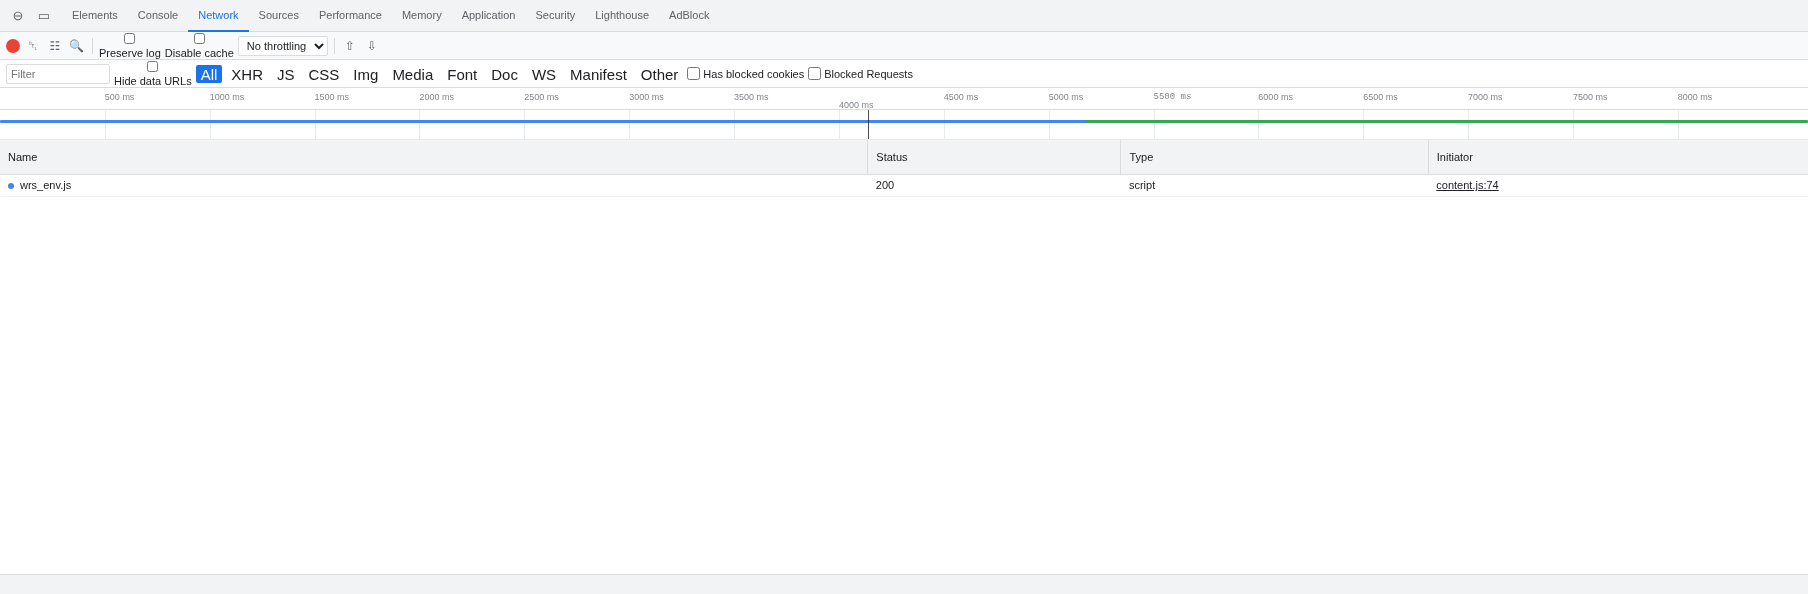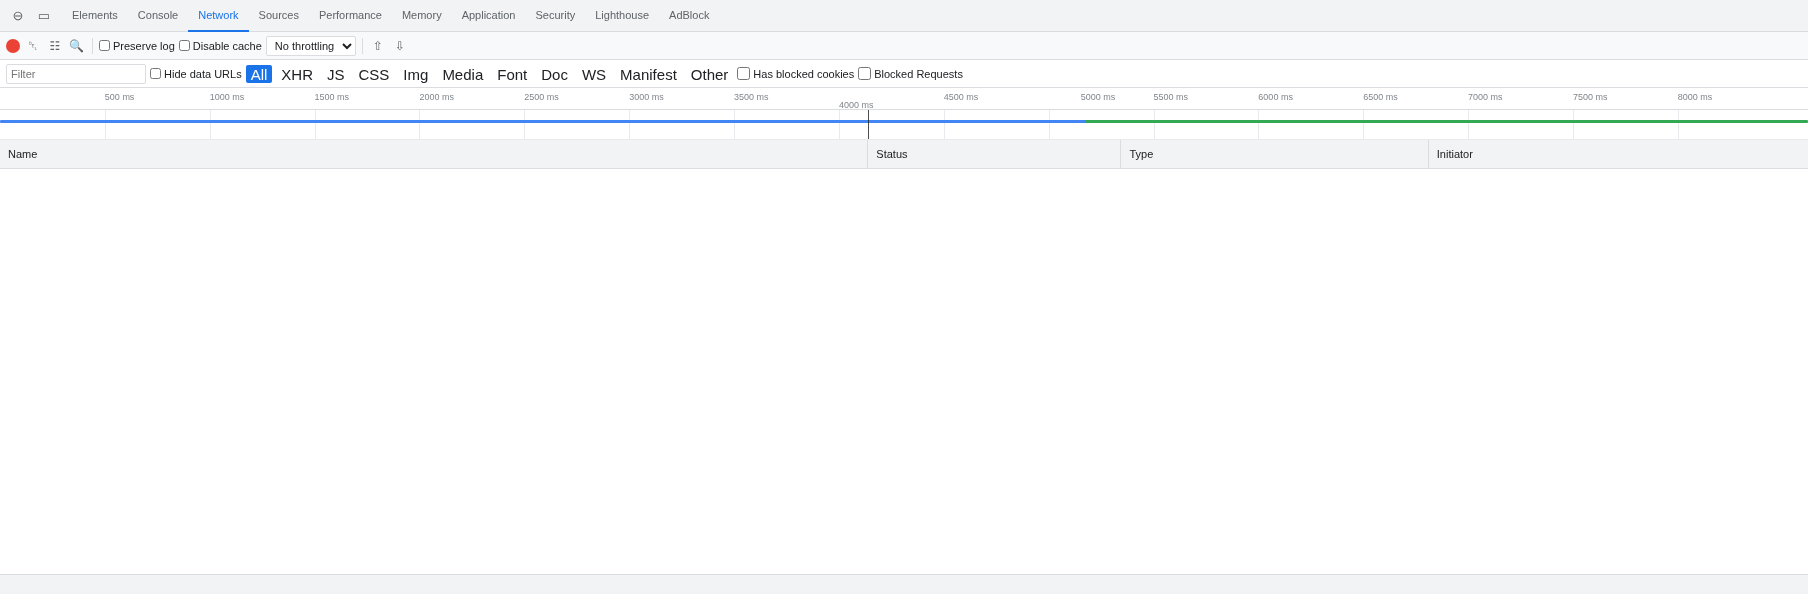--- a/index.html
+++ b/index.html
@@ -85,20 +85,21 @@
       cursor: pointer;
     }
     .checkbox-label {
       display: flex;
       align-items: center;
       gap: 3px;
       font-size: 11px;
       cursor: pointer;
       color: #202124;
       white-space: nowrap;
+      flex-direction: column;
     }
     .checkbox-label input[type="checkbox"] {
       width: 11px;
       height: 11px;
       cursor: pointer;
     }
     .throttle-select {
       height: 20px;
       font-size: 11px;
       border: 1px solid #dadce0;
@@ -119,21 +120,21 @@
     .filter-bar {
       display: flex;
       align-items: center;
       background: #ffffff;
       border-bottom: 1px solid #dadce0;
       padding: 0 6px;
       height: 28px;
       gap: 4px;
     }
     .filter-input {
-      width: 140px;
+      width: 104px;
       height: 20px;
       border: 1px solid #dadce0;
       border-radius: 2px;
       padding: 0 4px;
       font-size: 11px;
       outline: none;
     }
     .filter-type-btn {
       padding: 1px 5px;
       height: 18px;
@@ -188,21 +189,21 @@
 
     
     .network-table {
       width: 100%;
       border-collapse: collapse;
       table-layout: fixed;
     }
     .network-table thead tr {
       background: #f1f3f4;
       border-bottom: 1px solid #dadce0;
-      height: 28px;
+      height: 34px;
     }
     .network-table thead th {
       text-align: left;
       padding: 0 8px;
       font-size: 11px;
       font-weight: 500;
       color: #202124;
       border-right: 1px solid #dadce0;
       cursor: pointer;
       user-select: none;
@@ -346,22 +347,22 @@
     <div style="position:relative; width:100%; height:100%;" id="timeline-ticks-container">
         <span class="timeline-tick" style="left: 5.8%;">500 ms</span>
         <span class="timeline-tick" style="left: 11.6%;">1000 ms</span>
         <span class="timeline-tick" style="left: 17.4%;">1500 ms</span>
         <span class="timeline-tick" style="left: 23.2%;">2000 ms</span>
         <span class="timeline-tick" style="left: 29%;">2500 ms</span>
         <span class="timeline-tick" style="left: 34.8%;">3000 ms</span>
         <span class="timeline-tick" style="left: 40.6%;">3500 ms</span>
         <span class="timeline-tick" style="left: 46.4%; margin-top: 8px;">4000 ms</span>
         <span class="timeline-tick" style="left: 52.2%;">4500 ms</span>
-        <span class="timeline-tick" style="left: 58%; margin-left: 32px;">5000 ms</span>
-        <span class="timeline-tick" style="left: 63.8%;">5500 ms</span>
+        <span class="timeline-tick" style="left: 58%;">5000 ms</span>
+        <span class="timeline-tick" style="left: 63.8%; font-family: Liberation Mono, monospace;">5500 ms</span>
         <span class="timeline-tick" style="left: 69.6%;">6000 ms</span>
         <span class="timeline-tick" style="left: 75.4%;">6500 ms</span>
         <span class="timeline-tick" style="left: 81.2%;">7000 ms</span>
         <span class="timeline-tick" style="left: 87%;">7500 ms</span>
         <span class="timeline-tick" style="left: 92.8%;">8000 ms</span>
       </div>
   </div>
 
   <div class="timeline-bar-area" style="position:relative; height:30px; background:#fff; border-bottom:1px solid #e8eaed;">
 
@@ -392,20 +393,26 @@
   <table class="network-table">
     <thead>
       <tr>
         <th class="col-name">Name</th>
         <th class="col-status">Status</th>
         <th class="col-type">Type</th>
         <th class="col-initiator">Initiator</th>
       </tr>
     </thead>
     <tbody id="table-body">
+        <tr>
+          <td><span class="row-circle blue-circle"></span><span>wrs_env.js</span></td>
+          <td class="status-200">200</td>
+          <td>script</td>
+          <td class="link-blue">content.js:74</td>
+        </tr>
       </tbody>
   </table>
 
 </div>
 
 <div class="status-bar">
   <span></span>
 </div>
 
 </body></html>

